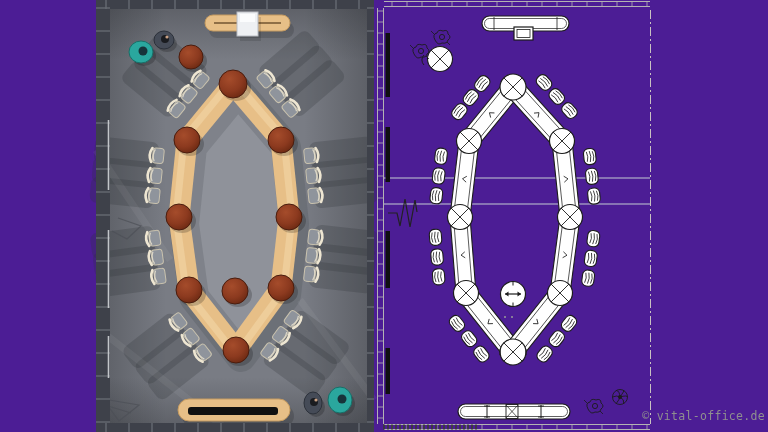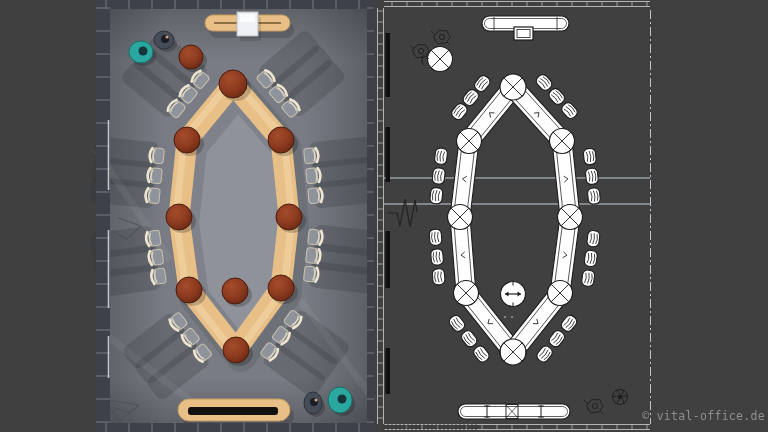--- a/index.html
+++ b/index.html
@@ -1,16 +1,16 @@
 <!DOCTYPE html>
 <html><head>
 <meta charset="utf-8">
 <style>
   html,body{margin:0;padding:0;background:#ffffff;}
-  .stage{position:relative;width:768px;height:432px;background:#404040;overflow:hidden;
+  .stage{position:relative;width:768px;height:432px;background:#4c1d95;overflow:hidden;
          font-family:"DejaVu Sans",sans-serif;}
   .stage svg{position:absolute;left:0;top:0;}
   .watermark{position:absolute;right:3px;bottom:9px;
              font-family:"DejaVu Sans Mono",monospace;font-size:11.5px;
              color:#8f8f8f;letter-spacing:.3px;white-space:nowrap;}
 </style>
 </head>
 <body>
 
 <div class="stage">

